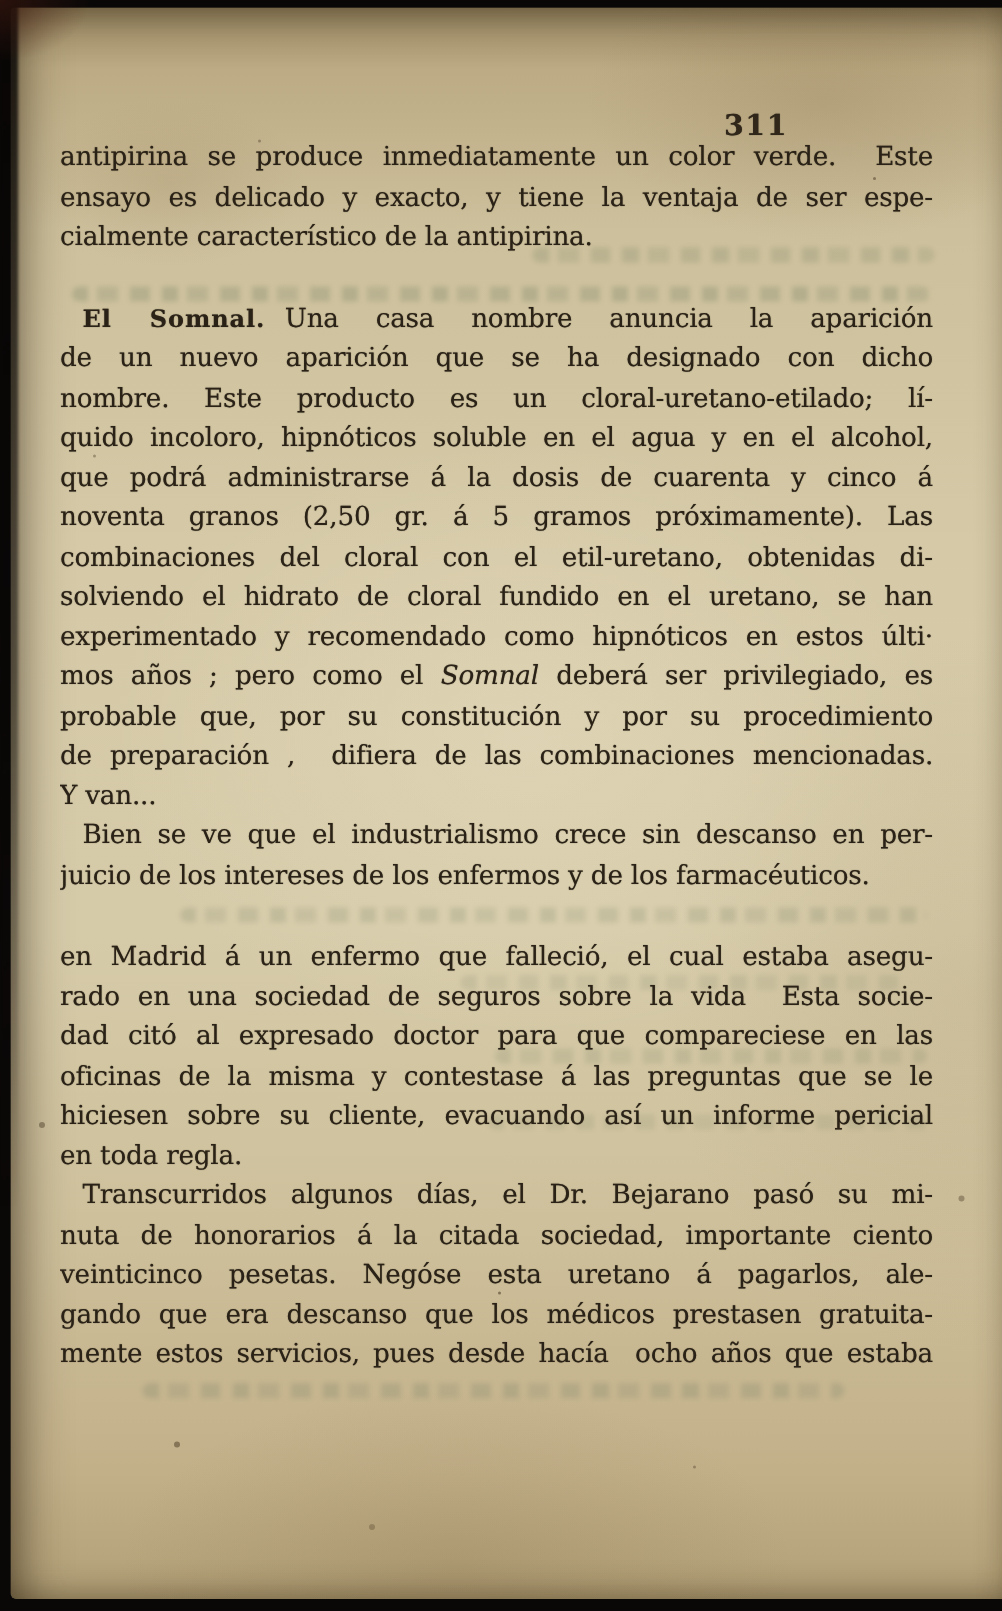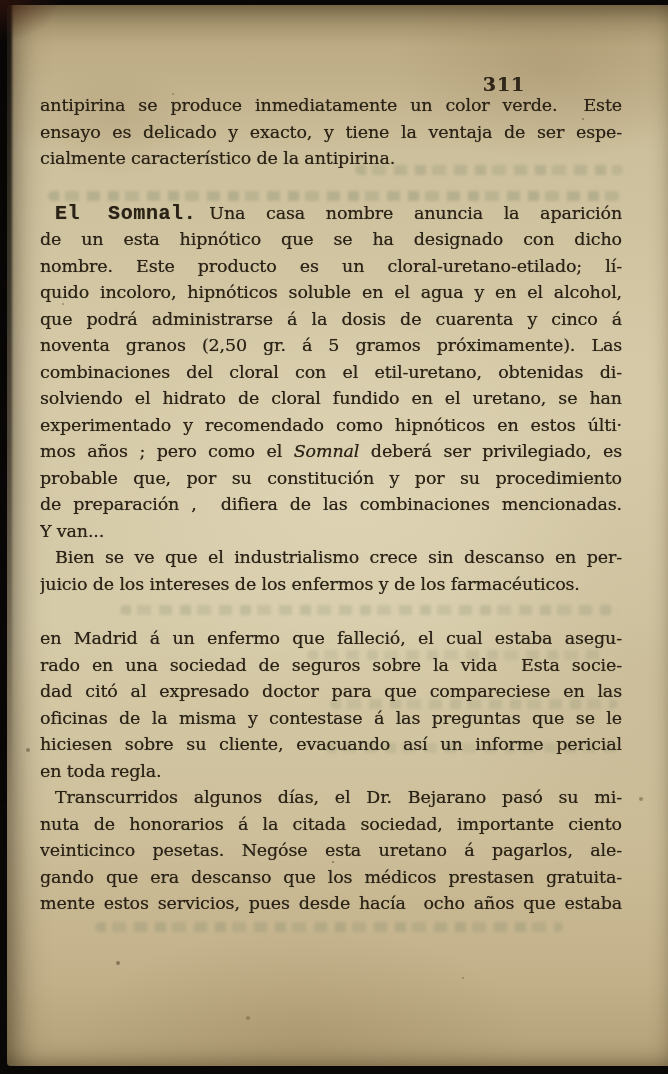--- a/index.html
+++ b/index.html
@@ -49,21 +49,21 @@
     text-shadow:0 0 .7px rgba(42,34,22,.65);
   }
   .para{margin:0;}
   .para.gap{margin-top:28px;}
   .line{
     height:26.5px;line-height:26.5px;
     text-align:justify;overflow:hidden;
   }
   .line.just{text-align-last:justify;}
   .line.indent{text-indent:15px;}
-  .b{font-weight:bold;font-size:20px;letter-spacing:.6px;font-family:Liberation Mono, monospace;}
+  .b{font-weight:bold;font-size:16px;letter-spacing:.6px;}
   .lead{margin-right:13px;}
   .i{font-style:italic;}
   .bleed{
     position:absolute;height:10px;border-radius:5px;
     background:repeating-linear-gradient(90deg,
       rgba(118,128,100,.55) 0 11px, rgba(118,128,100,0) 11px 17px,
       rgba(118,128,100,.42) 17px 31px, rgba(118,128,100,0) 31px 39px,
       rgba(118,128,100,.5) 39px 52px, rgba(118,128,100,0) 52px 60px);
     filter:blur(1.6px);pointer-events:none;
   }
@@ -101,21 +101,21 @@
     <div class="pagenum">311</div>
 
     <div class="text" id="textblock">
         <div class="para">
           <div class="line just"><span>antipirina se produce inmediatamente un color verde. &nbsp;Este</span></div>
           <div class="line just"><span>ensayo es delicado y exacto, y tiene la ventaja de ser espe-</span></div>
           <div class="line"><span>cialmente característico de la antipirina.</span></div>
         </div>
         <div class="para gap">
           <div class="line indent just"><span class="b lead">El Somnal.</span><span>Una casa nombre anuncia la aparición</span></div>
-          <div class="line just"><span>de un esta hipnótico que se ha designado con dicho</span></div>
+          <div class="line just"><span>de un nuevo aparición que se ha designado con dicho</span></div>
           <div class="line just"><span>nombre. Este producto es un cloral-uretano-etilado; lí-</span></div>
           <div class="line just"><span>quido incoloro, hipnóticos soluble en el agua y en el alcohol,</span></div>
           <div class="line just"><span>que podrá administrarse á la dosis de cuarenta y cinco á</span></div>
           <div class="line just"><span>noventa granos (2,50 gr. á 5 gramos próximamente). Las</span></div>
           <div class="line just"><span>combinaciones del cloral con el etil-uretano, obtenidas di-</span></div>
           <div class="line just"><span>solviendo el hidrato de cloral fundido en el uretano, se han</span></div>
           <div class="line just"><span>experimentado y recomendado como hipnóticos en estos últi·</span></div>
           <div class="line just"><span>mos años ; pero como el </span><span class="i">Somnal</span><span> deberá ser privilegiado, es</span></div>
           <div class="line just"><span>probable que, por su constitución y por su procedimiento</span></div>
           <div class="line just"><span>de preparación , &nbsp;difiera de las combinaciones mencionadas.</span></div>

